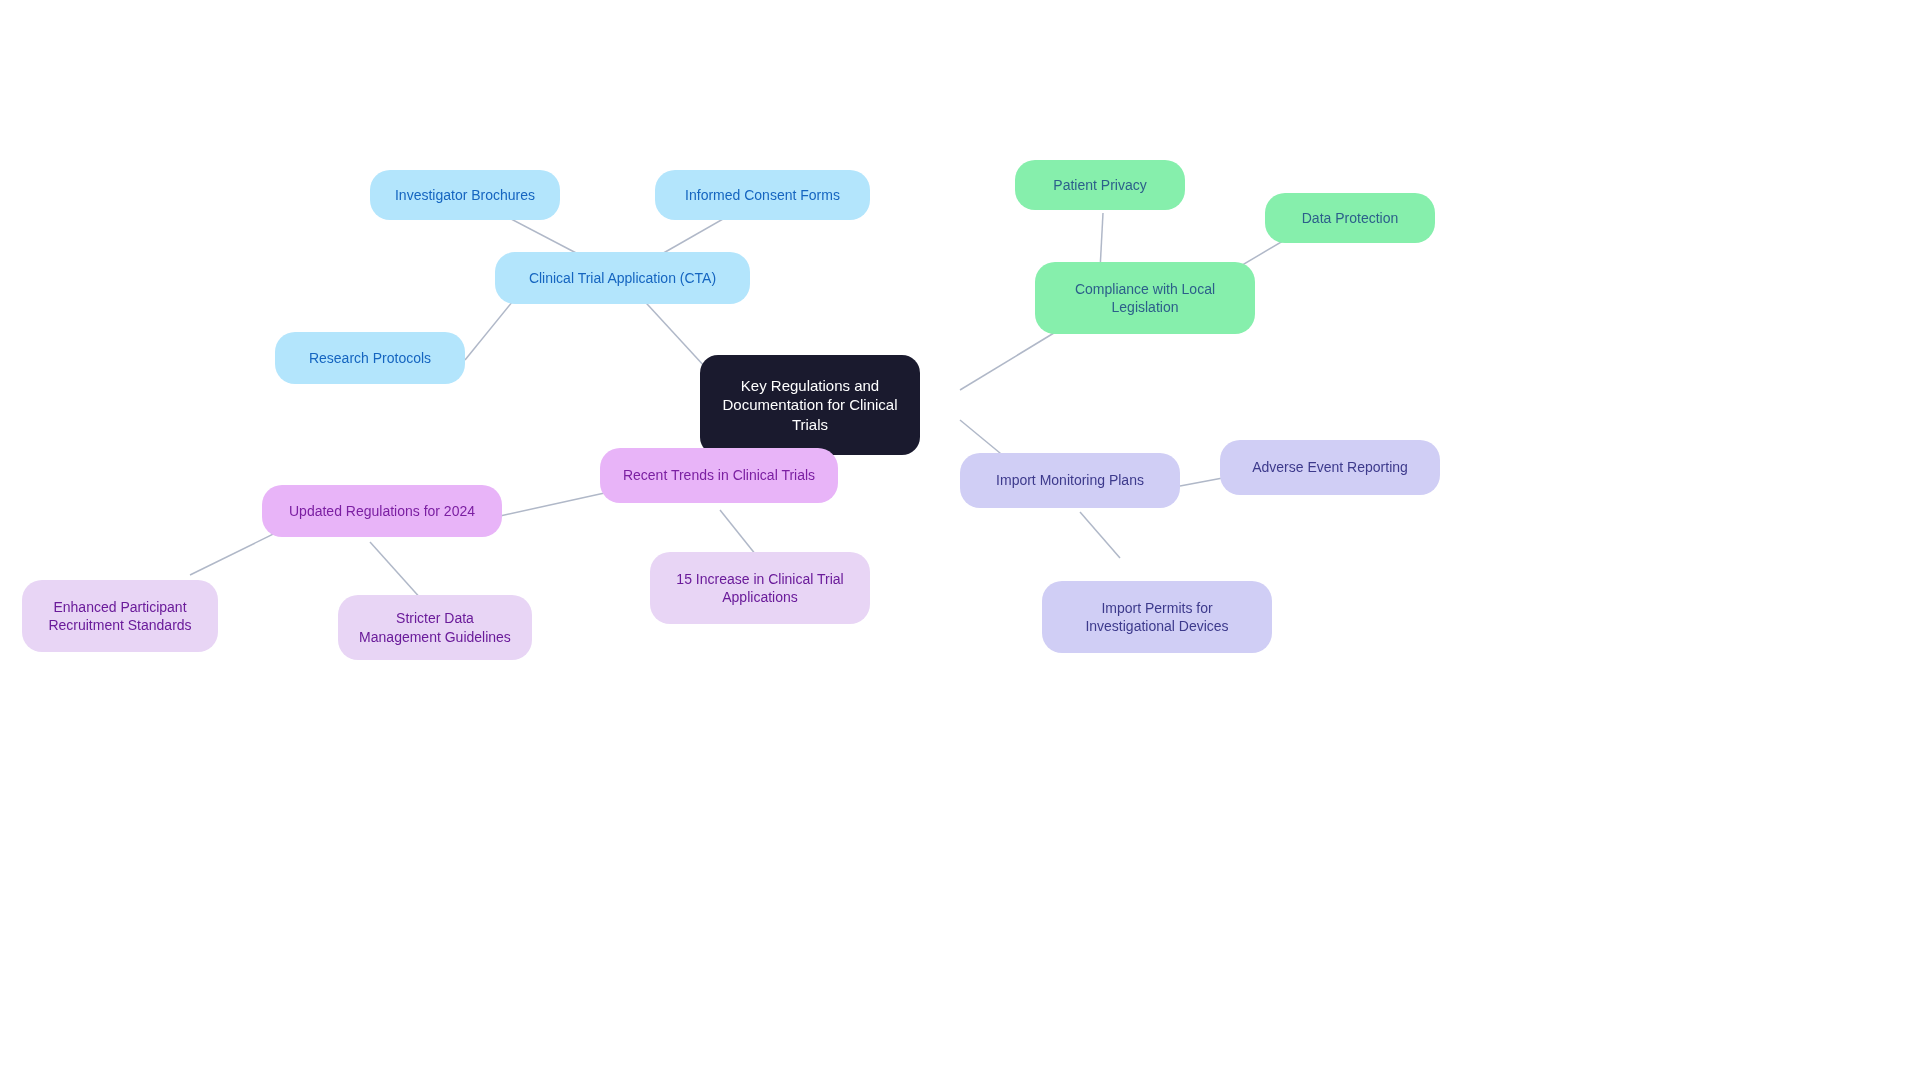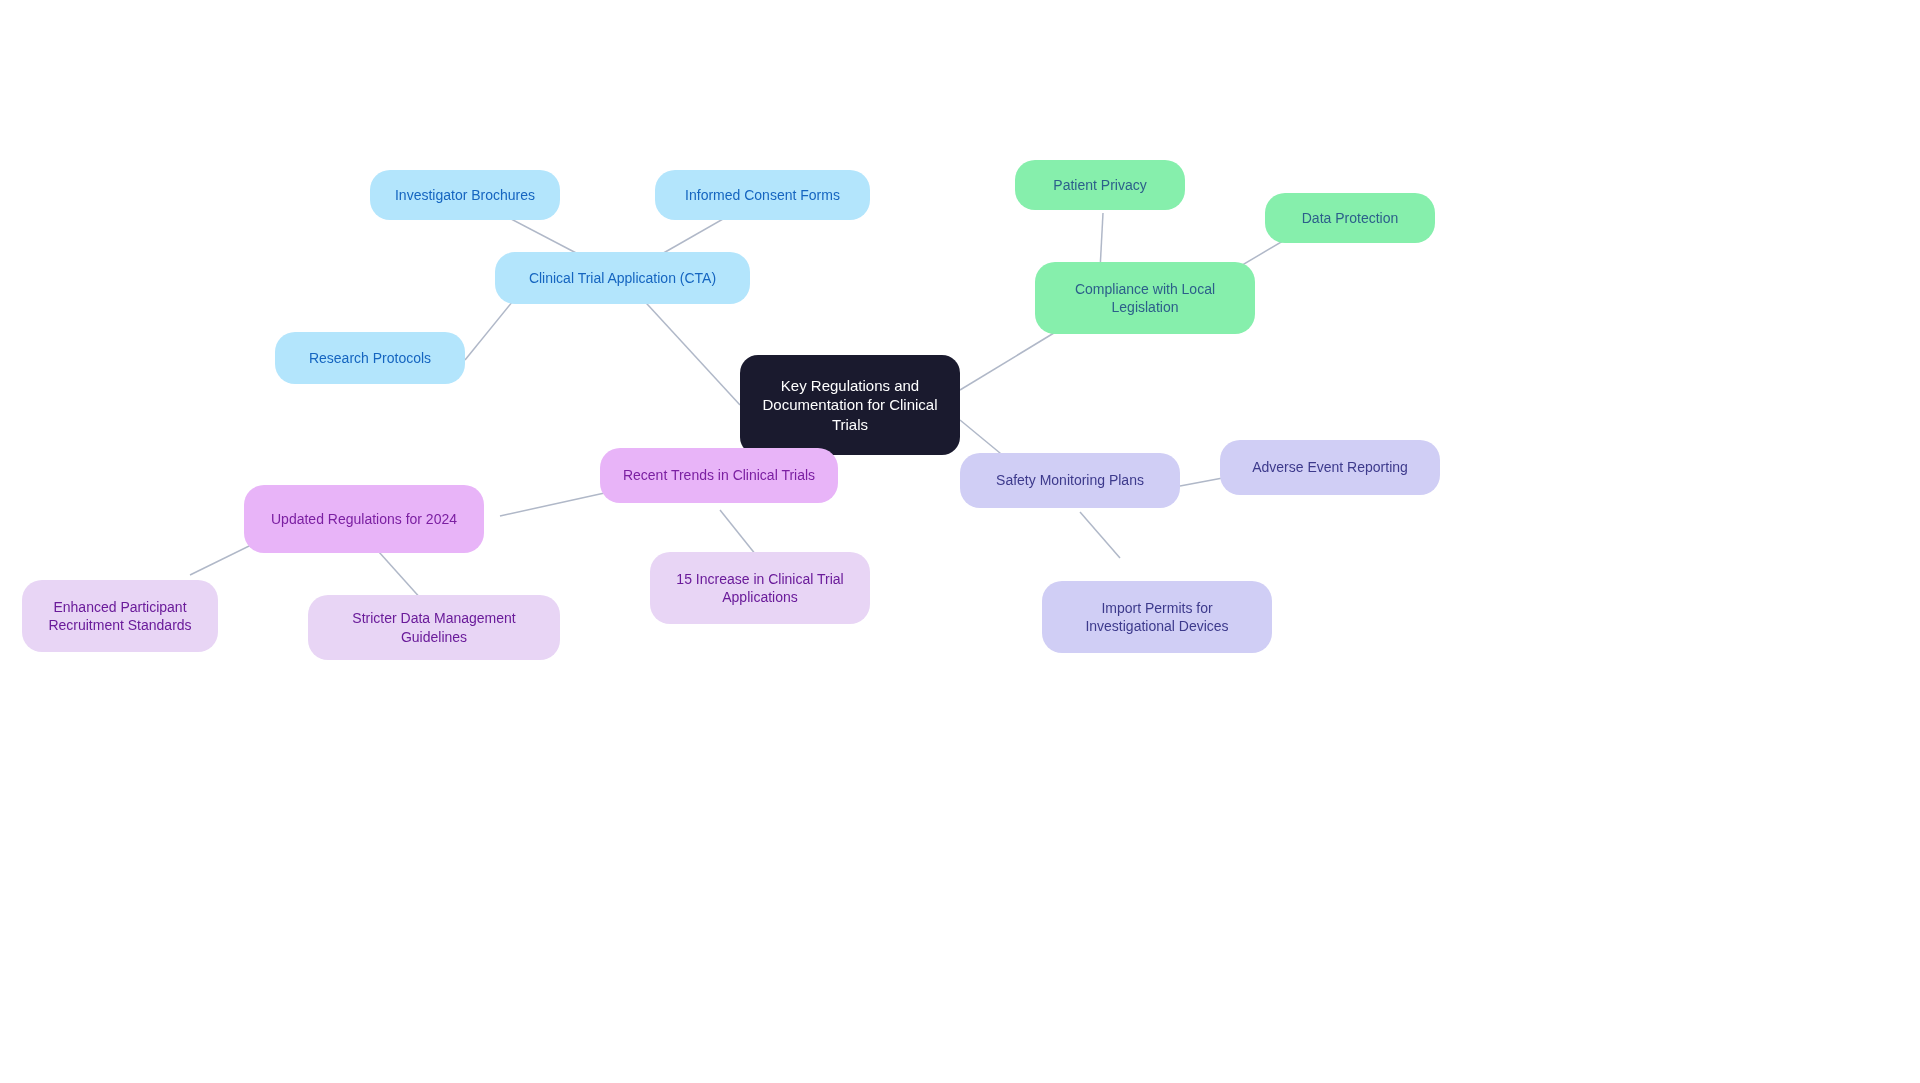--- a/index.html
+++ b/index.html
@@ -95,21 +95,21 @@
 
   <line x1="720" y1="510" x2="760" y2="560" stroke="#b0b8c8" stroke-width="1.5"></line>
 
   <line x1="960" y1="420" x2="1040" y2="486" stroke="#b0b8c8" stroke-width="1.5"></line>
 
   <line x1="1180" y1="486" x2="1260" y2="471" stroke="#b0b8c8" stroke-width="1.5"></line>
 
   <line x1="1080" y1="512" x2="1120" y2="558" stroke="#b0b8c8" stroke-width="1.5"></line>
 </svg>
 
-<div class="node node-center" style="left:740px; top:355px; width:220px; height:100px;">
+<div class="node node-center" style="left:700px; top:355px; width:220px; height:100px;">
   <span>Key Regulations and Documentation for Clinical Trials</span>
 </div>
 
 <div class="node node-blue-light" style="left:370px; top:170px; width:190px; height:50px;">
   <span>Investigator Brochures</span>
 </div>
 
 <div class="node node-blue-light" style="left:655px; top:170px; width:215px; height:50px;">
   <span>Informed Consent Forms</span>
 </div>
@@ -131,38 +131,38 @@
 </div>
 
 <div class="node node-blue-pale" style="left:1035px; top:262px; width:220px; height:72px;text-align:center;">
   <span>Compliance with Local Legislation</span>
 </div>
 
 <div class="node node-purple-light" style="left:600px; top:448px; width:238px; height:55px;">
   <span>Recent Trends in Clinical Trials</span>
 </div>
 
-<div class="node node-purple-light" style="left:244px; top:485px; width:240px; height:68px;">
+<div class="node node-purple-light" style="left:262px; top:485px; width:240px; height:52px;">
   <span>Updated Regulations for 2024</span>
 </div>
 
 <div class="node node-purple-pale" style="left:22px; top:552px; width:196px; height:72px;margin-top:28px;">
   <span>Enhanced Participant Recruitment Standards</span>
 </div>
 
-<div class="node node-purple-pale" style="left:308px; top:595px; width:252px; height:65px;">
+<div class="node node-purple-pale" style="left:338px; top:595px; width:194px; height:65px;">
   <span>Stricter Data Management Guidelines</span>
 </div>
 
 <div class="node node-purple-pale" style="left:650px; top:552px; width:220px; height:72px;">
   <span>15 Increase in Clinical Trial Applications</span>
 </div>
 
 <div class="node node-lavender" style="left:960px; top:453px; width:220px; height:55px;">
-  <span>Safety Monitoring Plans</span>
+  <span>Import Monitoring Plans</span>
 </div>
 
 <div class="node node-lavender" style="left:1220px; top:440px; width:220px; height:55px;">
   <span>Adverse Event Reporting</span>
 </div>
 
 <div class="node node-lavender" style="left:1042px; top:550px; width:230px; height:72px;margin-top:31px;">
   <span>Import Permits for Investigational Devices</span>
 </div>
 

